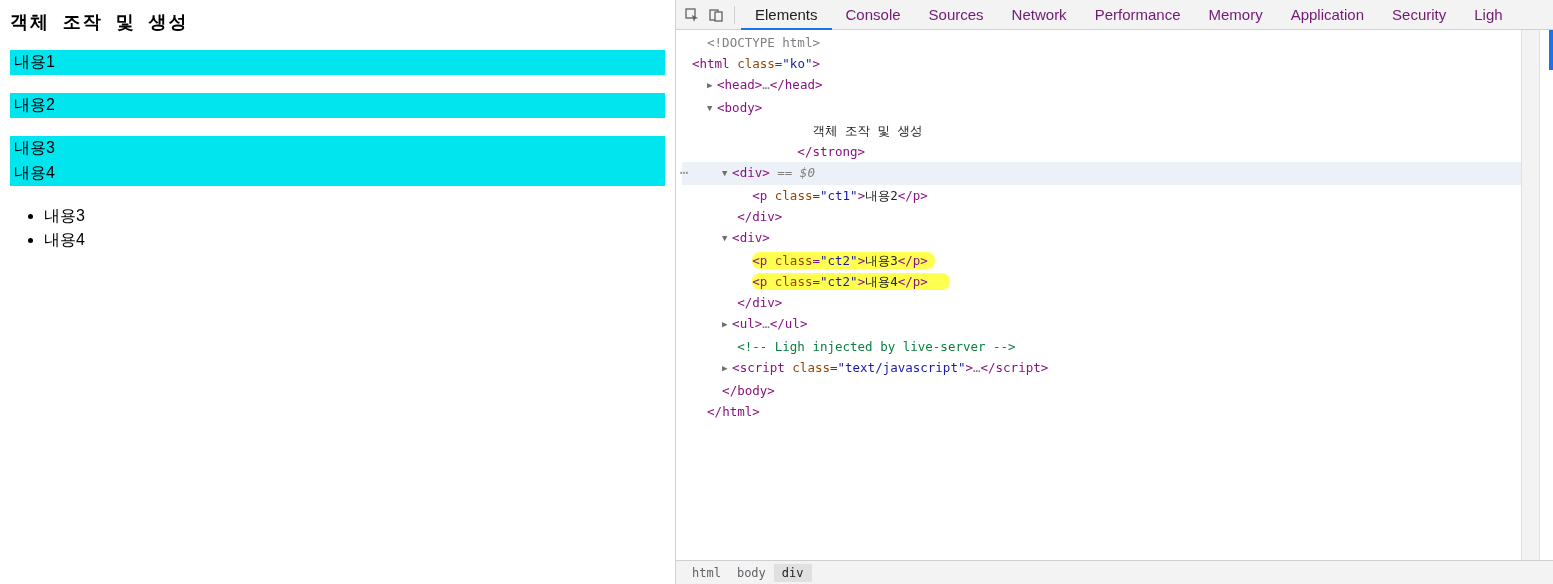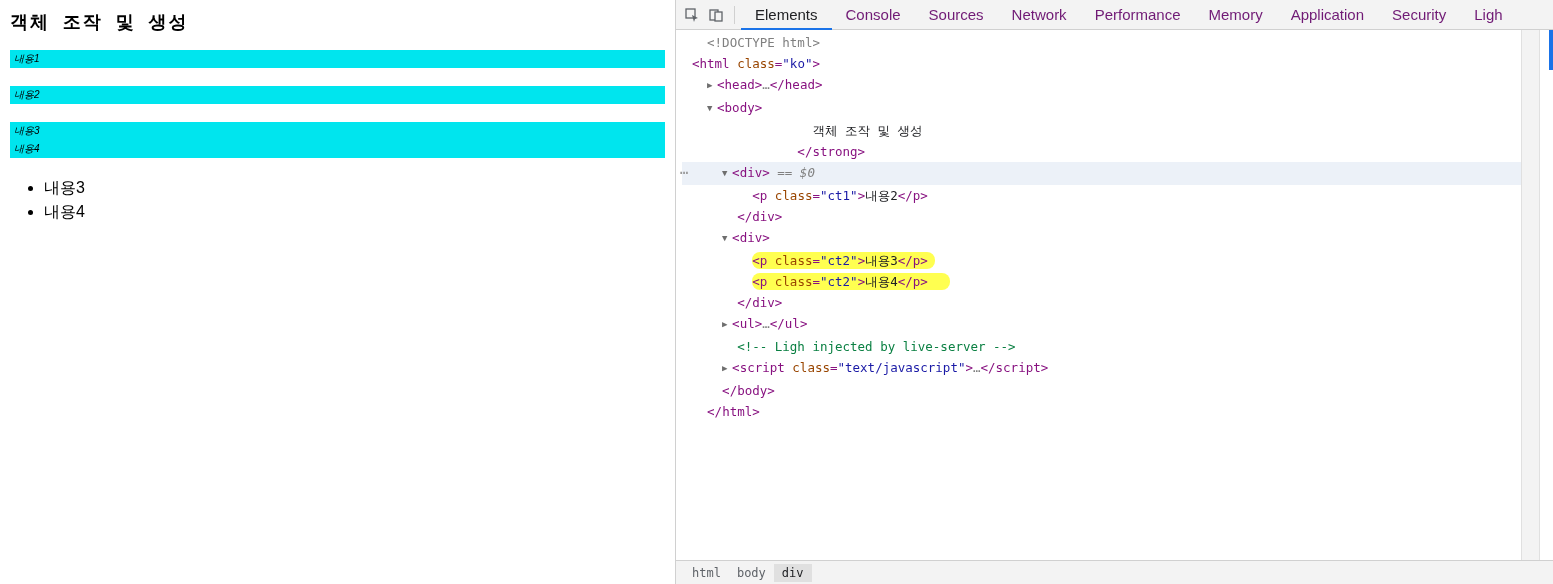--- a/index.html
+++ b/index.html
@@ -24,22 +24,21 @@
       font-weight: bold;
       font-size: 18px;
       margin-bottom: 16px;
       letter-spacing: 2px;
     }
     .block-group { margin-bottom: 18px; }
     .cyan-block {
       background: #00e5ee;
       padding: 2px 4px;
       margin-bottom: 18px;
-      font-size: 10px;
-      font-style: italic;
+      font-size: 16px;
     }
     .cyan-block.tight { margin-bottom: 0; }
     .page-panel ul {
       margin-left: 34px;
       margin-top: 16px;
     }
     .page-panel ul li {
       font-size: 16px;
       line-height: 1.5;
     }

